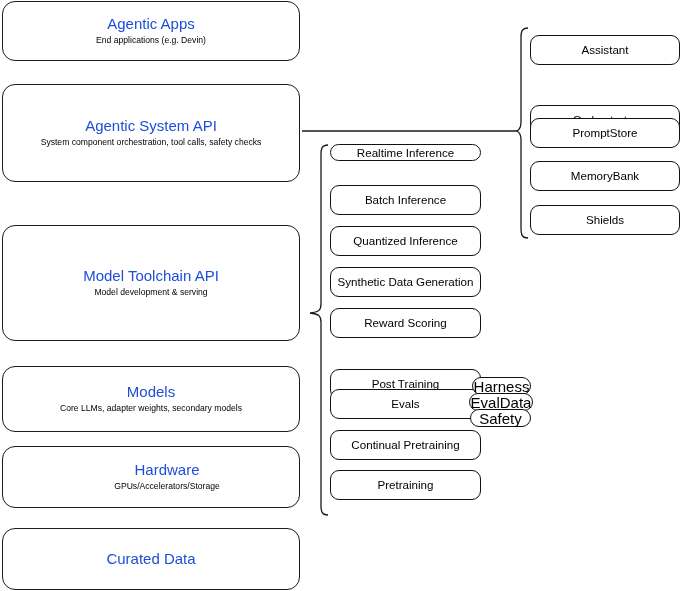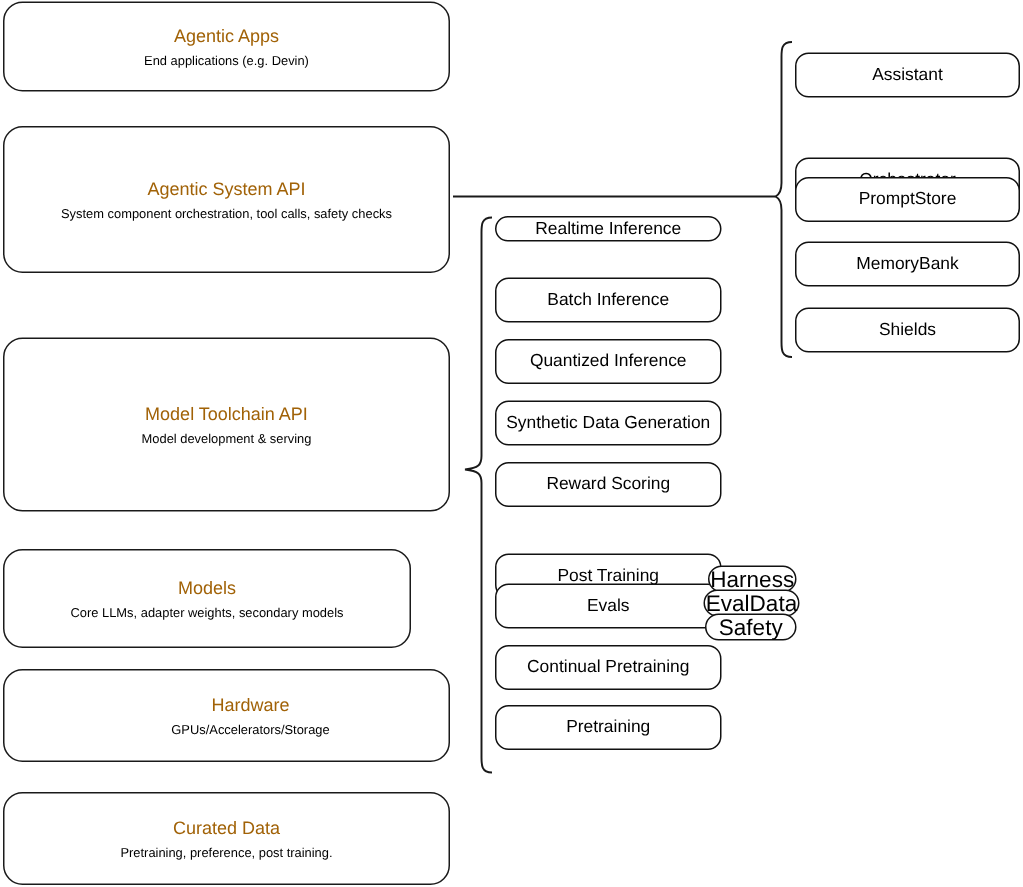--- a/index.html
+++ b/index.html
@@ -24,23 +24,23 @@
     border: 1.2px solid #1a1a1a;
     border-radius: 13px;
     background: #ffffff;
     display: flex;
     flex-direction: column;
     align-items: center;
     justify-content: center;
     text-align: center;
   }
   .layer-title {
-    font-size: 12px;
+    font-size: 15px;
     line-height: 16px;
-    color: #a16207;
+    color: #1d4ed8;
     white-space: nowrap;
   }
   .layer-sub {
     font-size: 8.6px;
     line-height: 13px;
     color: #000;
     margin-top: 2px;
     white-space: nowrap;
   }
   .mid-box, .right-box {
@@ -115,33 +115,32 @@
   <div class="box" style="left:2px; top:84px; width:298px; height:98px;align-items:center;">
     <div class="layer-title">Agentic System API</div>
     <div class="layer-sub">System component orchestration, tool calls, safety checks</div>
   </div>
 
   <div class="box" style="left:2px; top:225px; width:298px; height:116px;">
     <div class="layer-title">Model Toolchain API</div>
     <div class="layer-sub">Model development &amp; serving</div>
   </div>
 
-  <div class="box" style="left:2px; top:366px; width:272px; height:66px;">
+  <div class="box" style="left:2px; top:366px; width:298px; height:66px;">
     <div class="layer-title">Models</div>
     <div class="layer-sub">Core LLMs, adapter weights, secondary models</div>
   </div>
 
   <div class="box" style="left:2px; top:446px; width:298px; height:62px;padding-left:32px;">
     <div class="layer-title">Hardware</div>
     <div class="layer-sub">GPUs/Accelerators/Storage</div>
   </div>
 
   <div class="box" style="left:2px; top:528px; width:298px; height:62px;">
     <div class="layer-title">Curated Data</div>
-    <div class="layer-sub">Pretraining, preference, post training.</div>
   </div>
 
   <div class="box mid-box" style="left:330px; top:144px; width:151px; height:17px;">
     <div class="mid-label">Realtime Inference</div>
   </div>
   <div class="box mid-box" style="left:330px; top:185px; width:151px; height:30px;">
     <div class="mid-label">Batch Inference</div>
   </div>
   <div class="box mid-box" style="left:330px; top:226px; width:151px; height:30px;">
     <div class="mid-label">Quantized Inference</div>

